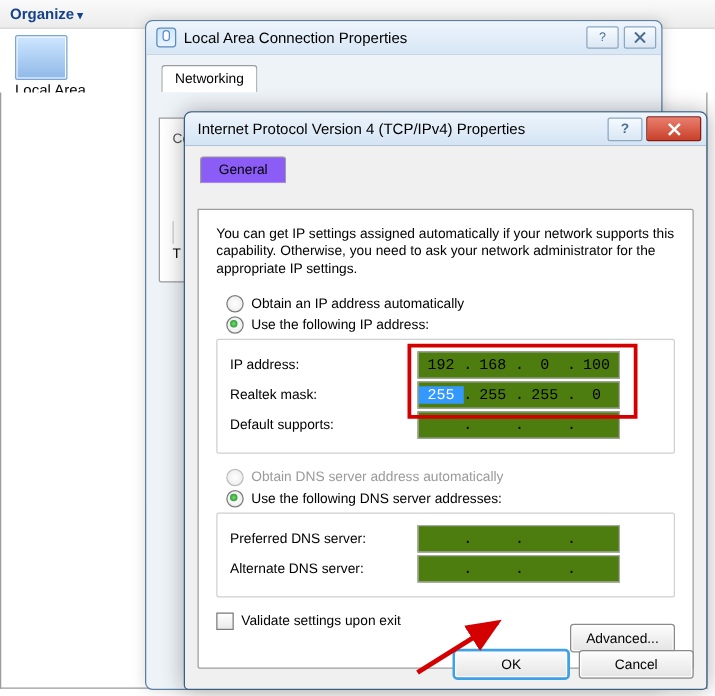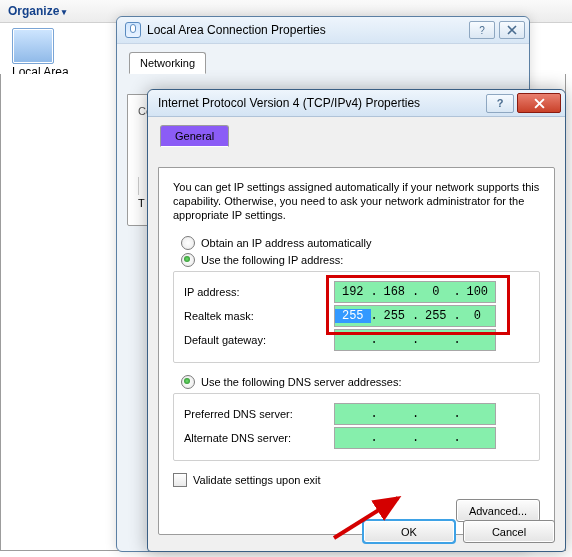--- a/index.html
+++ b/index.html
@@ -40,21 +40,21 @@
   .tabpanel2{border:1px solid #9c9c9c;background:#fff;margin-top:20px;border-radius:0 2px 2px 2px;padding:12px 14px 10px 14px;height:344px;position:relative;}
   .intro{line-height:14px;margin-bottom:14px;}
   .radio{display:flex;align-items:center;margin:3px 0 3px 8px;}
   .radio .dot{width:12px;height:12px;border:1px solid #7a7a7a;border-radius:50%;margin-right:6px;background:radial-gradient(#fff,#e8e8e8);position:relative;}
   .radio.sel .dot:after{content:"";position:absolute;left:2px;top:2px;width:6px;height:6px;border-radius:50%;background:radial-gradient(#6fe06f,#1f7d1f);}
   .radio.dis{color:#9a9a9a;}
   .radio.dis .dot{border-color:#bcbcbc;}
   .grp{border:1px solid #d0d0d0;border-radius:2px;margin:4px 0 12px 0;padding:8px 10px 10px 10px;position:relative;}
   .row{display:flex;align-items:center;height:24px;}
   .row .lab{width:150px;}
-  .ipbox{width:160px;height:20px;border:1px solid #a7a7a7;background:#86efac;display:flex;align-items:center;font-family:"Courier New",monospace;font-size:12px;letter-spacing:0;}
+  .ipbox{width:160px;height:20px;border:1px solid #a7a7a7;background:#4d7c0f;display:flex;align-items:center;font-family:"Courier New",monospace;font-size:12px;letter-spacing:0;}
   .oct{flex:1;text-align:center;}
   .ipbox .d{width:6px;text-align:center;}
   .oct.selhl{background:#3399ff;color:#fff;}
   .redbox{position:absolute;border:3px solid #d40000;pointer-events:none;}
   .chk{display:flex;align-items:center;margin-top:2px;}
   .chk .box{width:12px;height:12px;border:1px solid #7a7a7a;margin-right:6px;background:linear-gradient(#fff,#e9e9e9);}
   .btn{height:21px;border:1px solid #8a8a8a;border-radius:3px;background:linear-gradient(#fdfdfd,#e4e4e4);padding:0 12px;display:inline-flex;align-items:center;justify-content:center;box-shadow:inset 0 0 0 1px #fff;}
   .btnrow{position:absolute;right:10px;bottom:8px;display:flex;gap:8px;}
   .btn.ok{outline:2px solid #3ea2e6;outline-offset:-1px;border-color:#5c93c9;}
   .adv{position:absolute;right:14px;bottom:12px;}
@@ -146,34 +146,38 @@
             <span class="oct selhl">255</span>
               <span class="d">.</span>
             <span class="oct">255</span>
               <span class="d">.</span>
             <span class="oct">255</span>
               <span class="d">.</span>
             <span class="oct">0</span>
           </span>
         </div>
         <div class="row">
-          <span class="lab">Default gateway:</span>
+          <span class="lab">Default supports:</span>
           <span class="ipbox">
             <span class="oct"></span>
               <span class="d">.</span>
             <span class="oct"></span>
               <span class="d">.</span>
             <span class="oct"></span>
               <span class="d">.</span>
             <span class="oct"></span>
           </span>
         </div>
         <div class="redbox" style="left:152px;top:3px;width:178px;height:54px;"></div>
       </div>
 
+      <div class="radio dis">
+          <span class="dot"></span>
+          <span>Obtain DNS server address automatically</span>
+        </div>
       <div class="radio sel">
           <span class="dot"></span>
           <span>Use the following DNS server addresses:</span>
         </div>
 
       <div class="grp">
         <div class="row">
           <span class="lab">Preferred DNS server:</span>
           <span class="ipbox">
             <span class="oct"></span>

